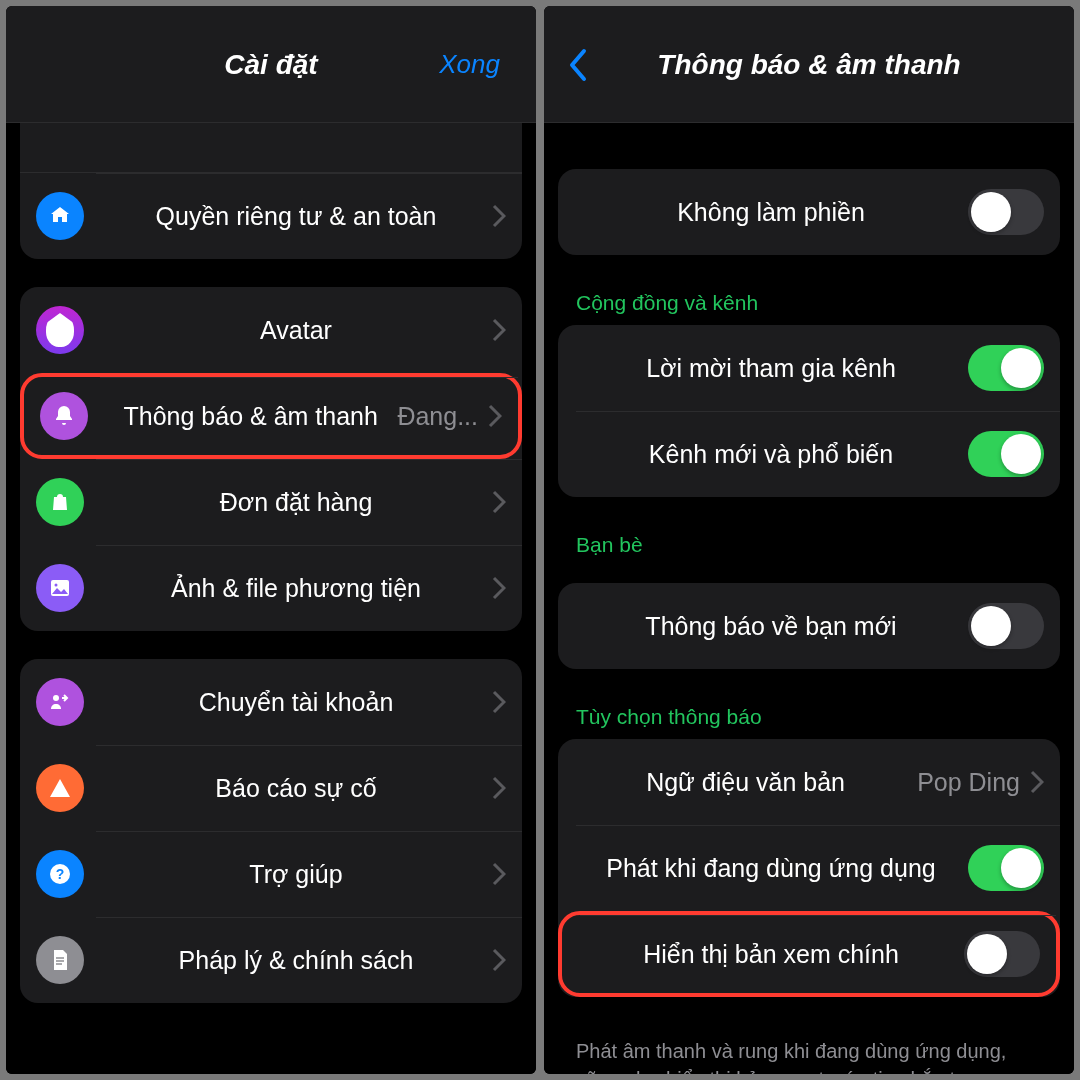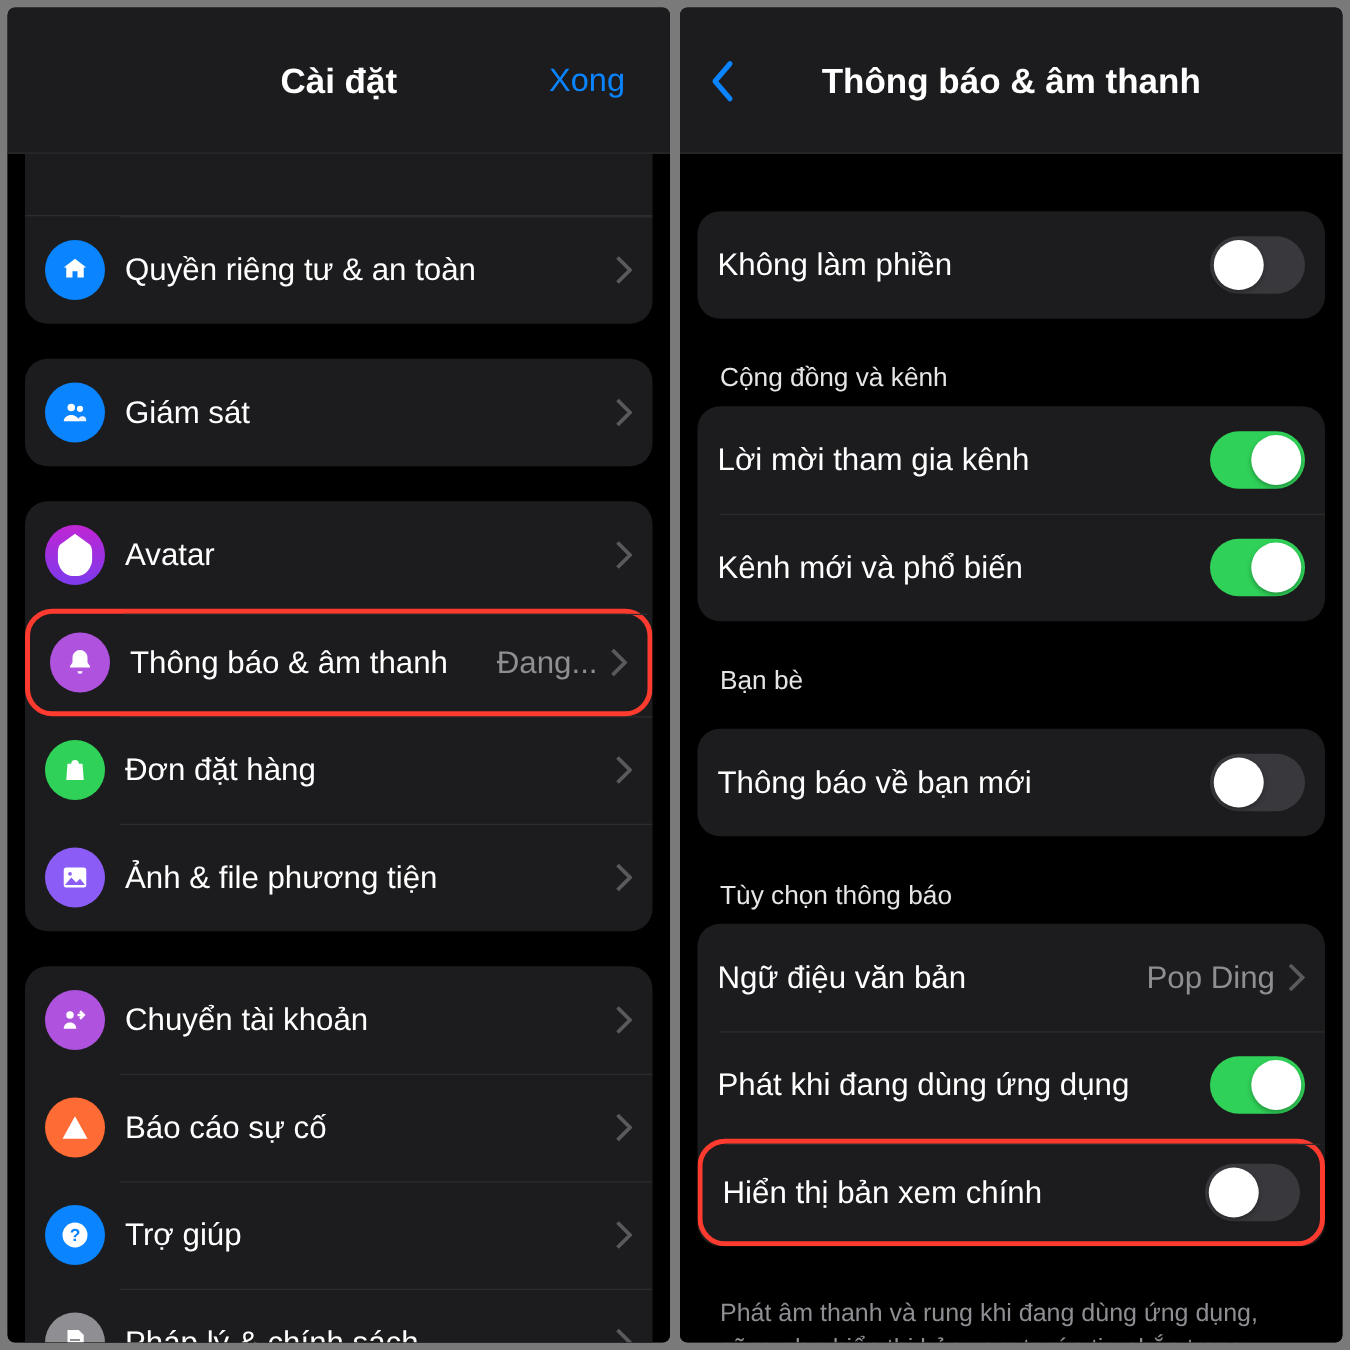--- a/index.html
+++ b/index.html
@@ -1,28 +1,28 @@
 <!DOCTYPE html>
 <html><head>
 <meta charset="utf-8">
 <style>
   * { box-sizing: border-box; margin: 0; padding: 0; }
   html, body { width: 1080px; height: 1080px; background: #7a7a7a; font-family: -apple-system, BlinkMacSystemFont, "Helvetica Neue", Arial, sans-serif; }
   .wrap { display: flex; gap: 8px; padding: 6px; width: 1080px; height: 1080px; }
   .phone { flex: 1; background: #000; border-radius: 6px; overflow: hidden; display: flex; flex-direction: column; }
-  .navbar { height: 117px; display: flex; align-items: center; justify-content: center; position: relative; background: #1c1c1e; }
+  .navbar { height: 117px; display: flex; align-items: center; justify-content: center; position: relative; background: #1c1c1e; font-style: italic; }
   .navbar-title { color: #fff; font-size: 28px; font-weight: 700; text-align: center; }
   .navbar-right { position: absolute; right: 36px; color: #0a84ff; font-size: 26px; font-weight: 400; }
   .navbar-left { position: absolute; left: 22px; color: #0a84ff; display: flex; align-items: center; }
   .navbar-left svg { width: 22px; height: 36px; }
   .navbar::after { content: ""; position: absolute; bottom: 0; left: 0; right: 0; height: 1px; background: #2c2c2e; }
   .content { flex: 1; overflow-y: hidden; background: #000; padding: 0 14px; }
   .group { background: #1c1c1e; border-radius: 18px; margin-top: 28px; overflow: hidden; }
-  .section-header { color: #e5e5e5; font-size: 21px; font-weight: 400; padding: 0 18px 10px 18px; margin-top: 36px; }
-  .row { display: flex; align-items: center; min-height: 86px; padding: 0 16px 0 16px; position: relative; }
+  .section-header { color: #22c55e; font-size: 21px; font-weight: 400; padding: 0 18px 10px 18px; margin-top: 36px; }
+  .row { display: flex; align-items: center; min-height: 86px; padding: 0 16px 0 16px; position: relative; text-align: center; }
   .row + .row::before { content: ""; position: absolute; top: 0; left: 76px; right: 0; height: 1px; background: #2c2c2e; }
   .row.noicon + .row::before,
   .row.noicon::before { left: 18px; }
   .row-icon { width: 48px; height: 48px; border-radius: 50%; display: flex; align-items: center; justify-content: center; margin-right: 16px; flex-shrink: 0; }
   .row-icon svg { width: 24px; height: 24px; fill: #fff; }
   .row-label { color: #fff; font-size: 25px; font-weight: 400; flex: 1; white-space: nowrap; overflow: hidden; text-overflow: ellipsis; }
   .row-detail { color: #8e8e93; font-size: 25px; margin-right: 10px; white-space: nowrap; }
   .chevron { width: 14px; height: 24px; flex-shrink: 0; }
   .chevron svg { width: 14px; height: 24px; }
   .chevron path { stroke: #5a5a5e; stroke-width: 3; fill: none; }
@@ -63,36 +63,20 @@
                 <path d="M12 3l9 7h-2v8h-5v-5h-4v5H5v-8H3l9-7z"></path>
               </svg>
           </div>
           <div class="row-label">Quyền riêng tư &amp; an toàn</div>
           <div class="chevron"><svg viewBox="0 0 14 24">
                 <path d="M2 2l10 10L2 22"></path>
               </svg></div>
         </div>
       </div>
 
-      <div class="group">
-        <div class="row">
-          <div class="row-icon bg-blue">
-            <svg viewBox="0 0 24 24">
-                <circle cx="9" cy="8" r="3"></circle>
-                <circle cx="16" cy="9" r="2.5"></circle>
-                <path d="M3 19c0-3 3-5 6-5s6 2 6 5H3z"></path>
-                <path d="M14 19c0-2 1.5-4 4-4s3 2 3 4h-7z" opacity=".9"></path>
-              </svg>
-          </div>
-          <div class="row-label">Giám sát</div>
-          <div class="chevron"><svg viewBox="0 0 14 24">
-                <path d="M2 2l10 10L2 22"></path>
-              </svg></div>
-        </div>
-      </div>
 
       <div class="group">
         <div class="row">
           <div class="row-icon avatar-img"></div>
           <div class="row-label">Avatar</div>
           <div class="chevron"><svg viewBox="0 0 14 24">
                 <path d="M2 2l10 10L2 22"></path>
               </svg></div>
         </div>
         <div class="row highlight">

